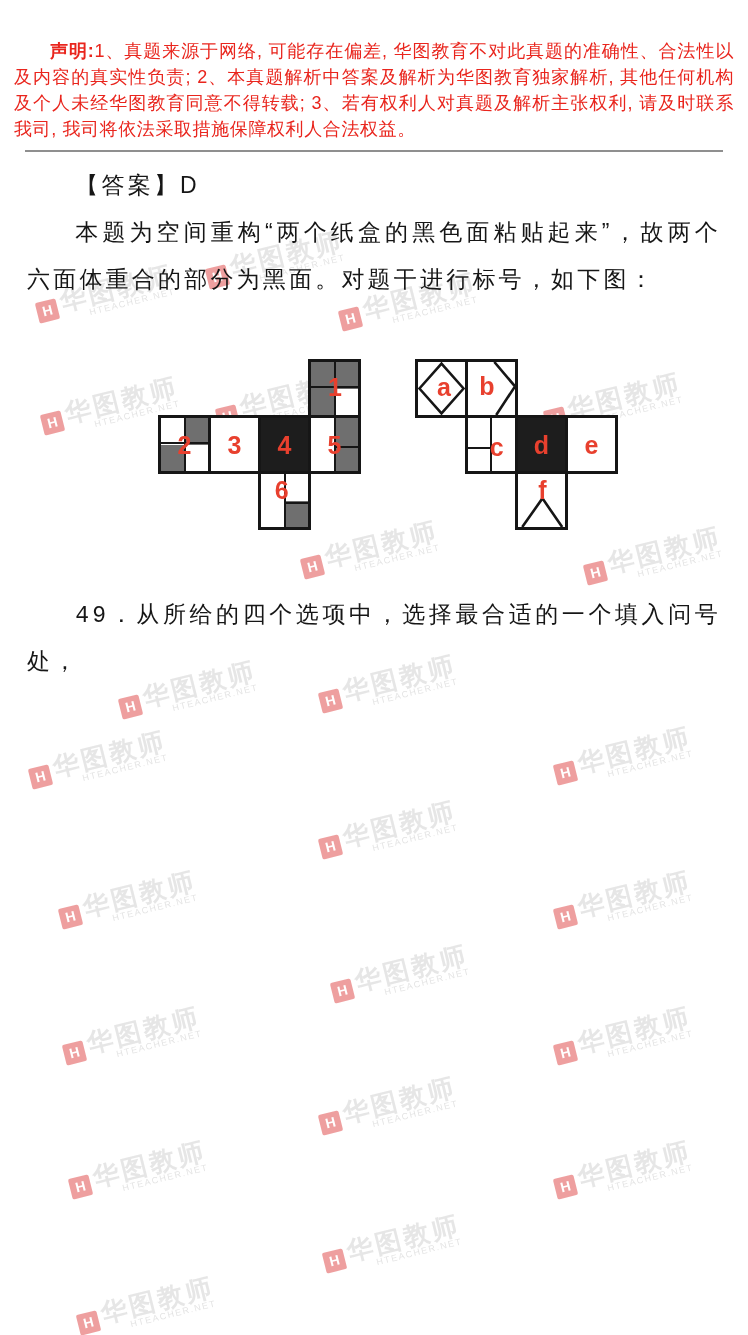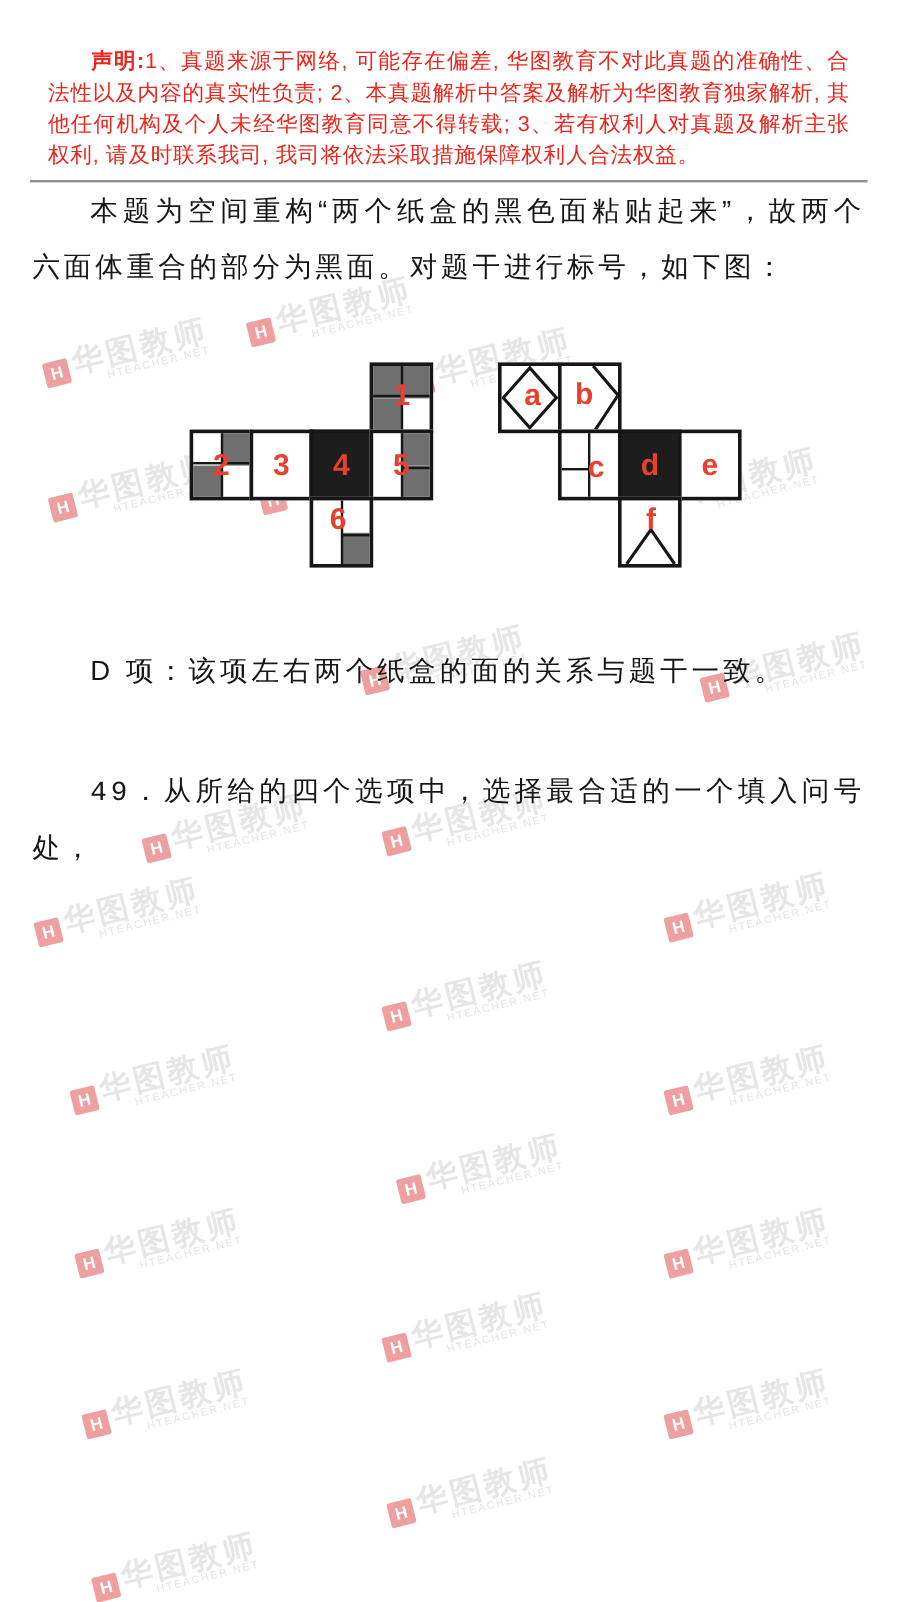--- a/index.html
+++ b/index.html
@@ -13,21 +13,21 @@
       transform:rotate(-14deg);opacity:.55;white-space:nowrap;}
   .wm-logo{width:21px;height:21px;background:#e15252;color:#fff;font-weight:bold;
       font-size:14px;line-height:21px;text-align:center;border-radius:2px;margin-top:8px;}
   .wm-col{display:flex;flex-direction:column;}
   .wm-cn{font-size:26px;font-weight:bold;color:#d2d2d2;letter-spacing:3px;line-height:26px;}
   .wm-domain{font-size:9px;color:#cdcdcd;letter-spacing:1.5px;margin-left:26px;margin-top:-1px;}
 
   .content{position:relative;z-index:1;}
 
   p{margin:0;}
-  .disclaimer{margin:38px 40px 0;font-size:18px;line-height:26px;color:#e9251d;
+  .disclaimer{margin:38px 14px 0;font-size:18px;line-height:26px;color:#e9251d;
       text-indent:2em;text-align:justify;letter-spacing:.6px;word-break:break-all;}
   .disclaimer b{font-weight:bold;}
   .rule{margin:8px 25px 0;border-bottom:2px solid #8f8f8f;height:0;}
 
   .body-para{margin:0 27px;font-size:23px;line-height:47px;color:#161616;
       letter-spacing:3.2px;text-align:justify;text-indent:2.1em;word-break:break-all;}
   .answer{margin-top:10px;}
   .next-q{margin-top:55px;font-family:Liberation Mono, monospace;}
 
   
@@ -209,20 +209,21 @@
         </span>
       </div>
     </div>
 
   <div class="content">
 
     <p class="disclaimer"><b>声明:</b><span>1、真题来源于网络, 可能存在偏差, 华图教育不对此真题的准确性、合法性以及内容的真实性负责; 2、本真题解析中答案及解析为华图教育独家解析, 其他任何机构及个人未经华图教育同意不得转载; 3、若有权利人对真题及解析主张权利, 请及时联系我司, 我司将依法采取措施保障权利人合法权益。</span></p>
 
     <div class="rule"></div>
 
+    <p class="body-para answer"><span>【答案】</span><span>D</span></p>
 
 
 
     <p class="body-para">本题为空间重构“两个纸盒的黑色面粘贴起来”，故两个六面体重合的部分为黑面。对题干进行标号，如下图：</p>
 
     <div class="figure" id="figure">
         <div class="face" style="left: 281px; top: 0px; width: 53px; height: 59px;">
           <div class="quad" style="left: 0px; top: 0px; width: 50%; height: 50%; background: rgb(111, 111, 111);"></div>
           <div class="quad" style="left: 50%; top: 0px; width: 50%; height: 50%; background: rgb(111, 111, 111);"></div>
           <div class="quad" style="left: 0px; top: 50%; width: 50%; height: 50%; background: rgb(111, 111, 111);"></div>
@@ -286,18 +287,17 @@
         <div class="face" style="left: 488px; top: 112px; width: 53px; height: 59px;">
           <div style="position: absolute; inset: 0px;">
             <svg viewBox="0 0 100 100" preserveAspectRatio="none">
               <polyline points="9,100 52,46 94,100"></polyline>
             </svg>
           </div>
           <span class="flabel" style="left: 52%; top: 30%; color: rgb(232, 64, 46);">f</span>
         </div>
       </div>
 
-    <p class="body-para">D 项：该项左右两个纸盒的面的关系与题干一致。</p>
 
     <p class="body-para next-q">49．从所给的四个选项中，选择最合适的一个填入问号处，</p>
 
   </div>
 </div>
 
 </body></html>

